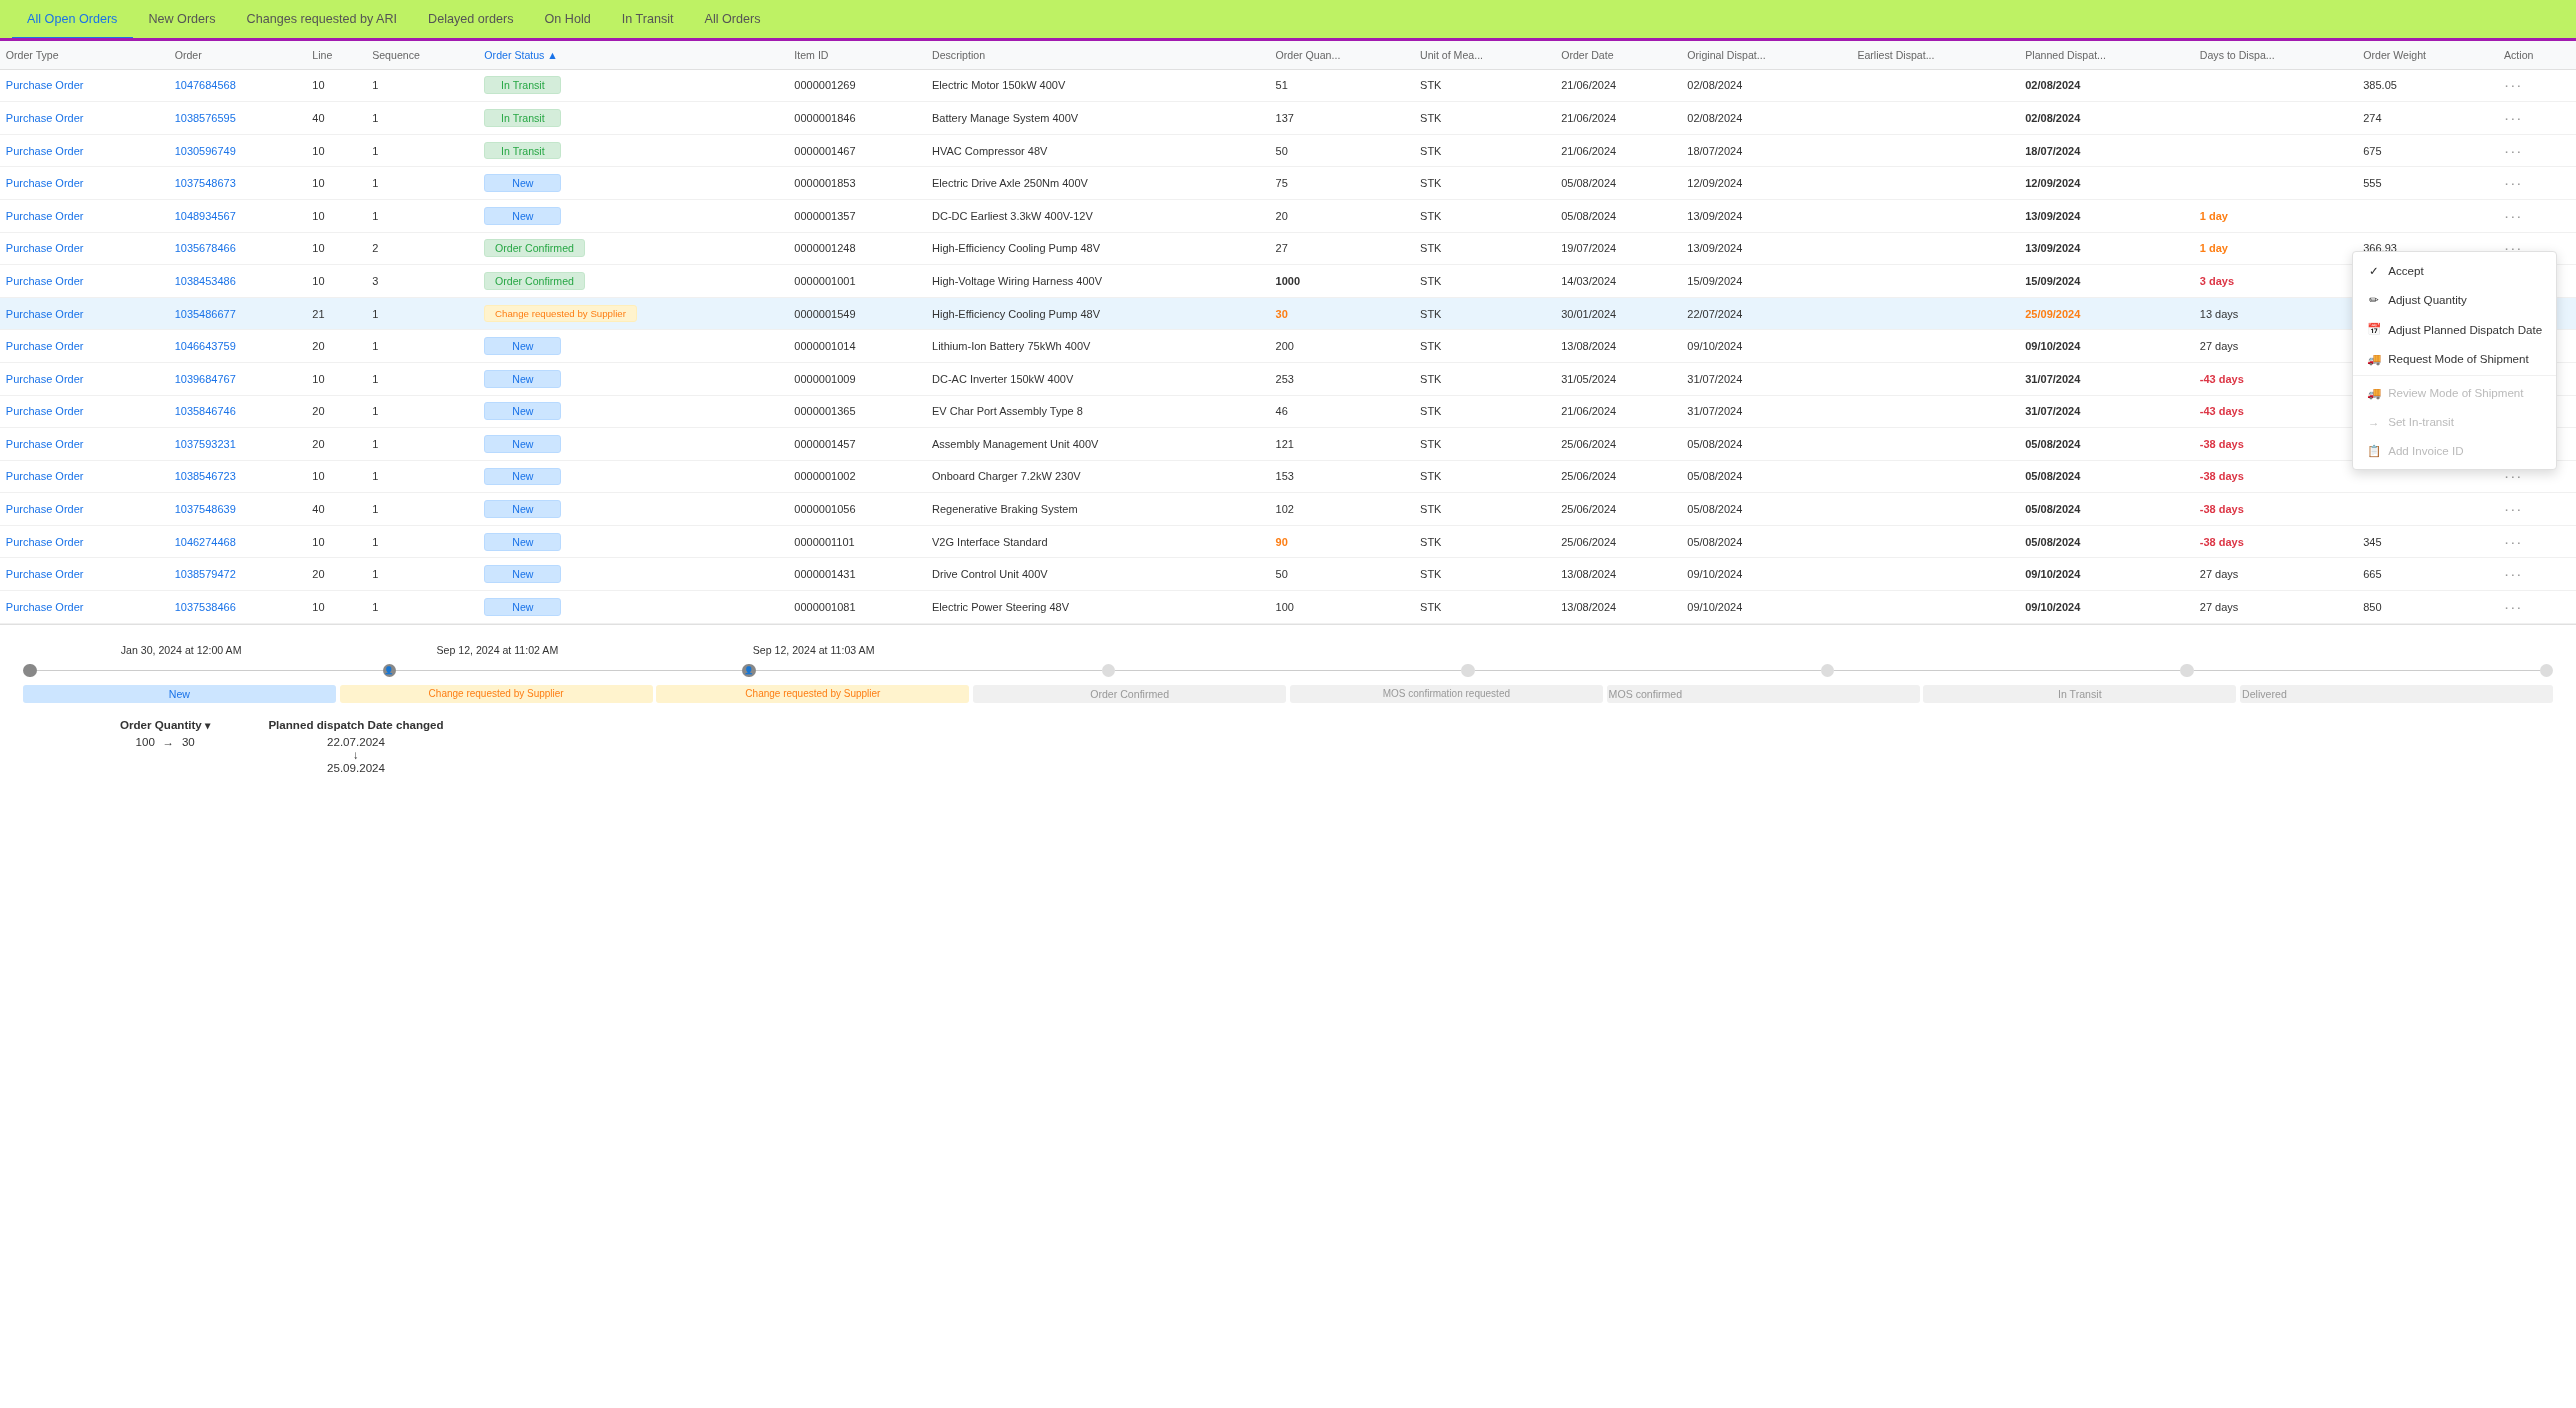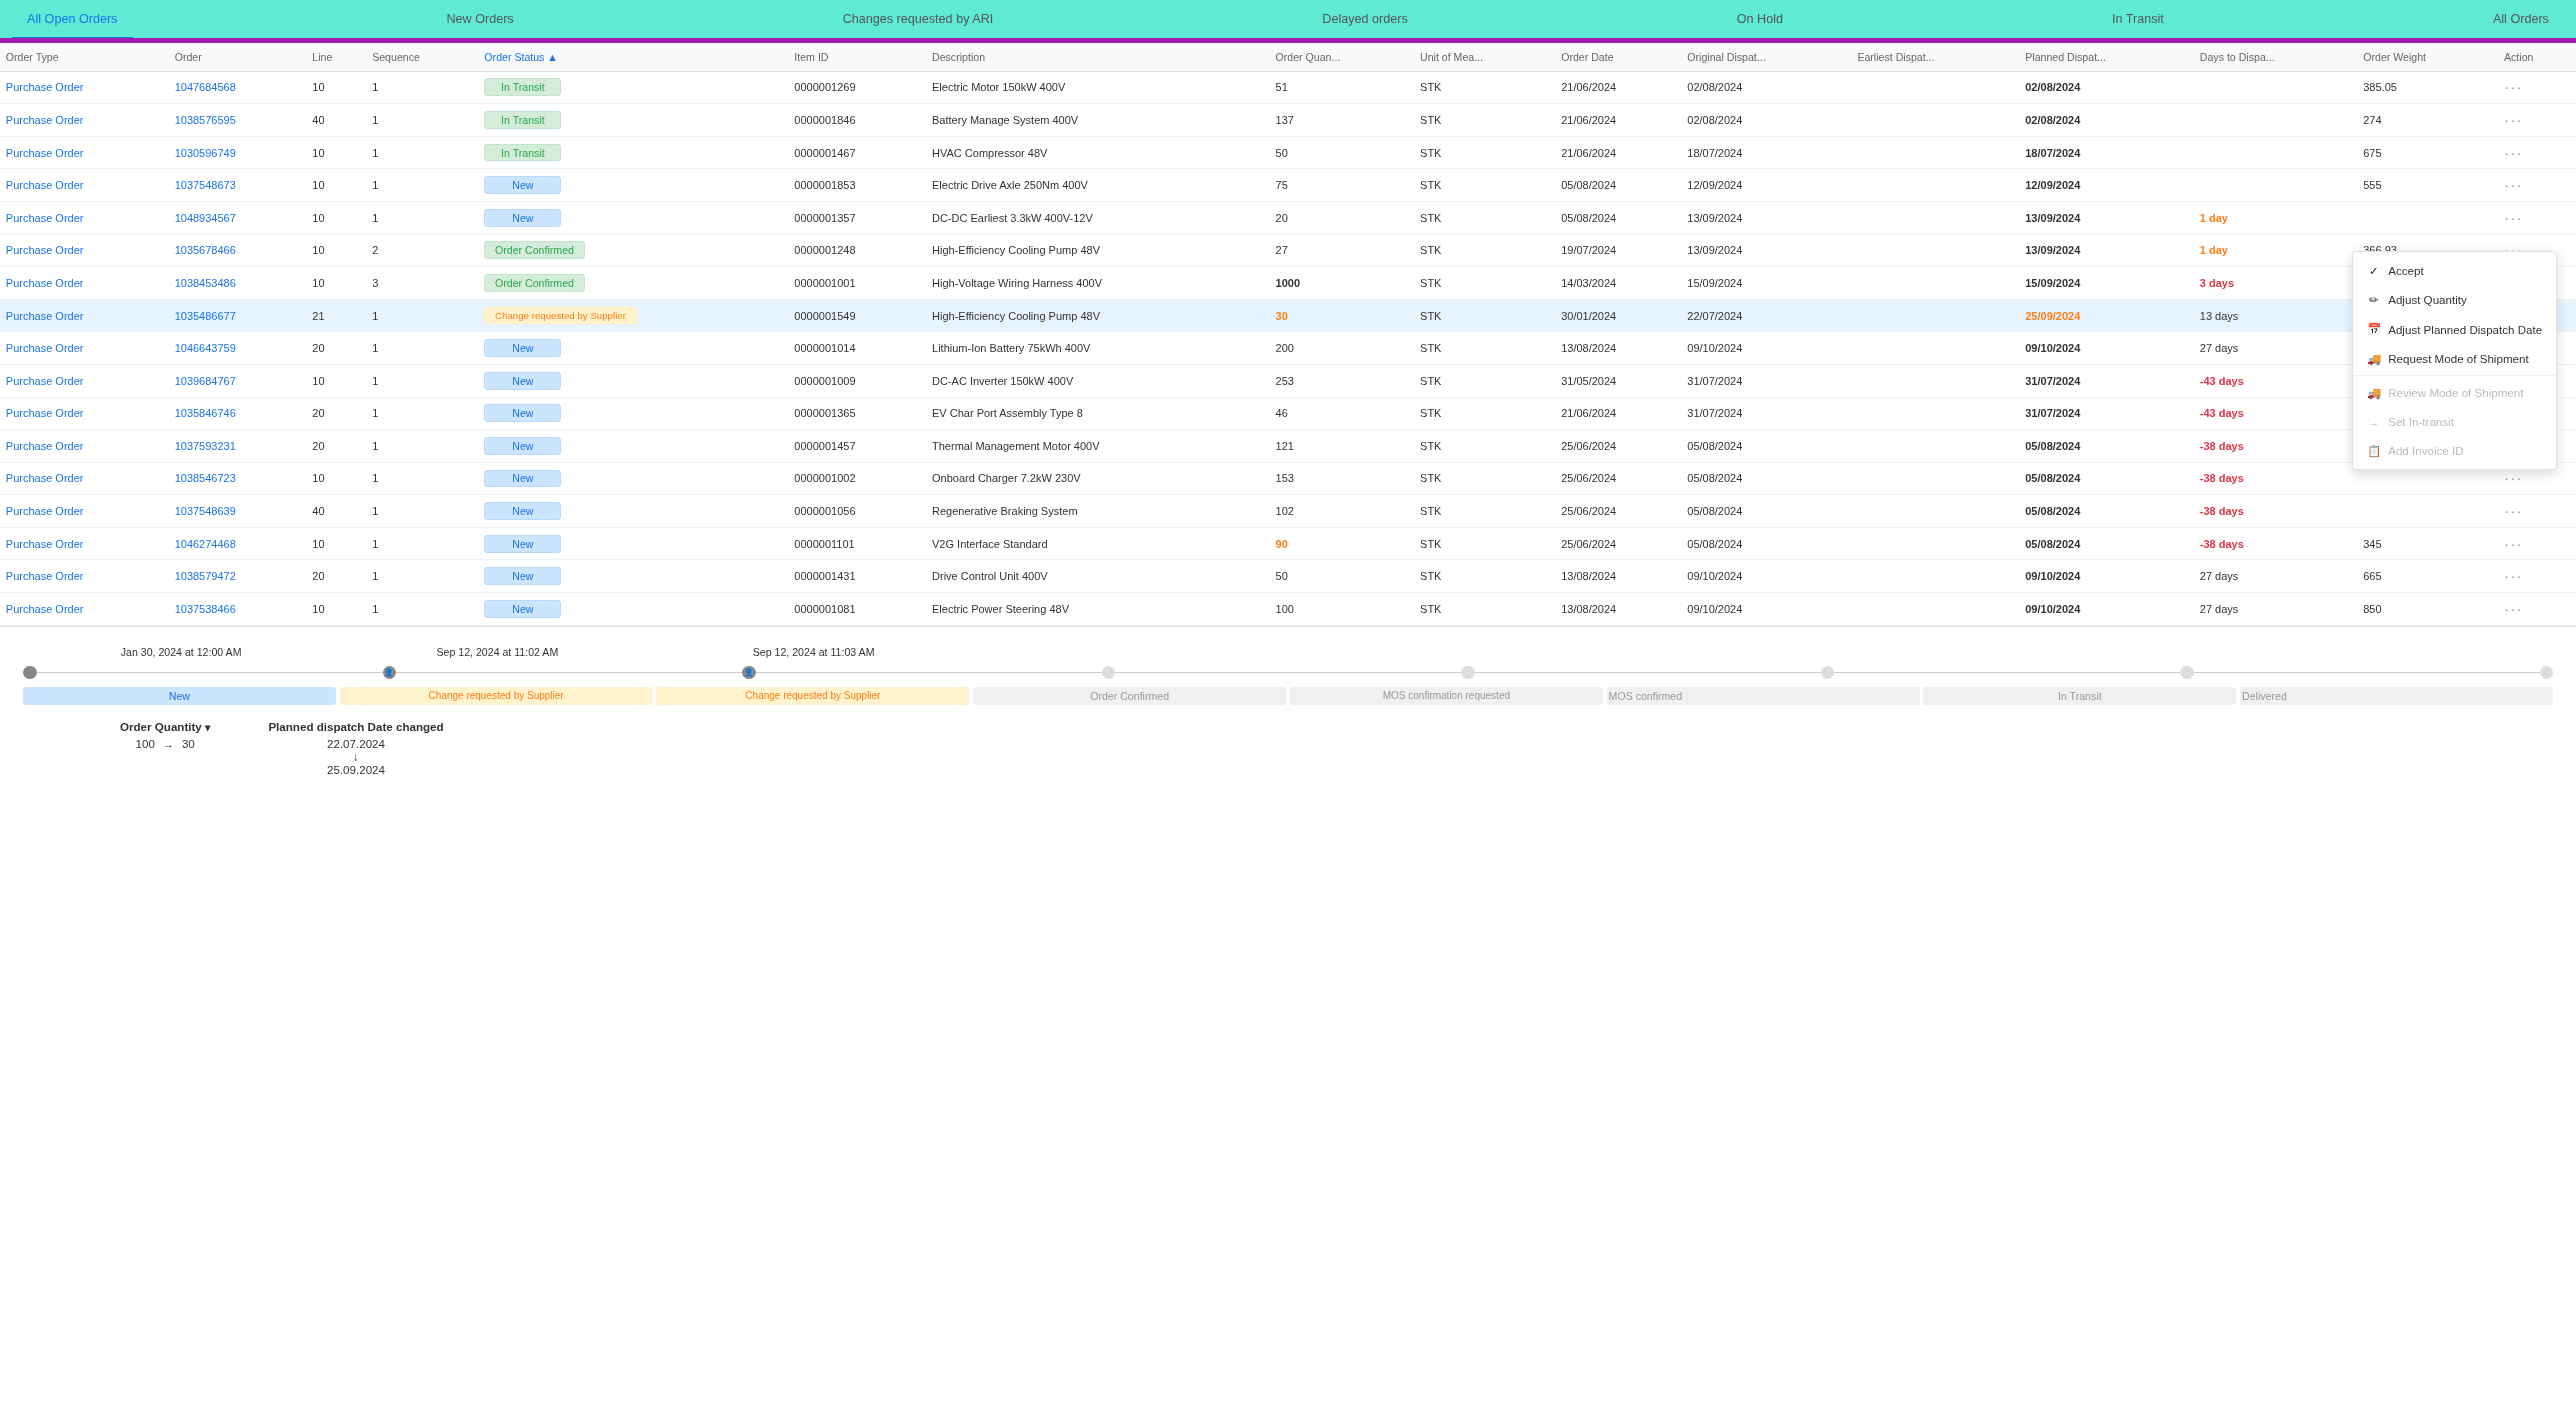--- a/index.html
+++ b/index.html
@@ -1,21 +1,21 @@
 <!DOCTYPE html>
 <html><head>
   <meta charset="utf-8">
   <style>
     * { box-sizing: border-box; margin: 0; padding: 0; }
     body { font-family: -apple-system, BlinkMacSystemFont, 'Segoe UI', Arial, sans-serif; font-size: 11.6px; background: #f5f5f5; color: #333; }
 
     .app-container { background: #fff; min-height: 100vh; }
 
     
-    .tabs-bar { display: flex; border-bottom: 5px solid #a21caf; padding: 0 11.6px; background: #5eead4; justify-content: space-between; }
+    .tabs-bar { display: flex; border-bottom: 3px solid #a21caf; padding: 0 11.6px; background: #bef264; }
     .tab { padding: 11.6px 15.5px; cursor: pointer; color: #555; font-size: 12.6px; border-bottom: 1.9px solid transparent; white-space: nowrap; }
     .tab.active { color: #1a73e8; border-bottom: 1.9px solid #1a73e8; font-weight: 500; }
 
     
     .table-wrapper { overflow-x: auto; }
     table { width: 100%; border-collapse: collapse; font-size: 11px; }
     thead tr { background: #f8f9fa; border-bottom: 1px solid #e0e0e0; }
     thead th { padding: 7.7px 5.8px; text-align: left; font-weight: 500; color: #666; white-space: nowrap; font-size: 10.6px; border-right: none; }
     thead th.sorted { color: #1a73e8; }
     tbody tr { border-bottom: 1px solid #f0f0f0; background: #fff; }
@@ -287,21 +287,21 @@
       <td></td>
       <td><span class="action-dots">···</span></td>
     </tr>
           <tr>
       <td style="color:#1a73e8;cursor:pointer;">Purchase Order</td>
       <td style="color:#1a73e8;cursor:pointer;">1037593231</td>
       <td>20</td>
       <td>1</td>
       <td><span class="badge badge-new">New</span></td>
       <td>0000001457</td>
-      <td>Thermal Management Motor 400V</td>
+      <td>Assembly Management Unit 400V</td>
       <td style="">121</td>
       <td>STK</td>
       <td>25/06/2024</td>
       <td>05/08/2024</td>
       <td></td>
       <td style="font-weight:700;">05/08/2024</td>
       <td style="color:#dc3545;font-weight:600;">-38 days</td>
       <td></td>
       <td><span class="action-dots">···</span></td>
     </tr>

